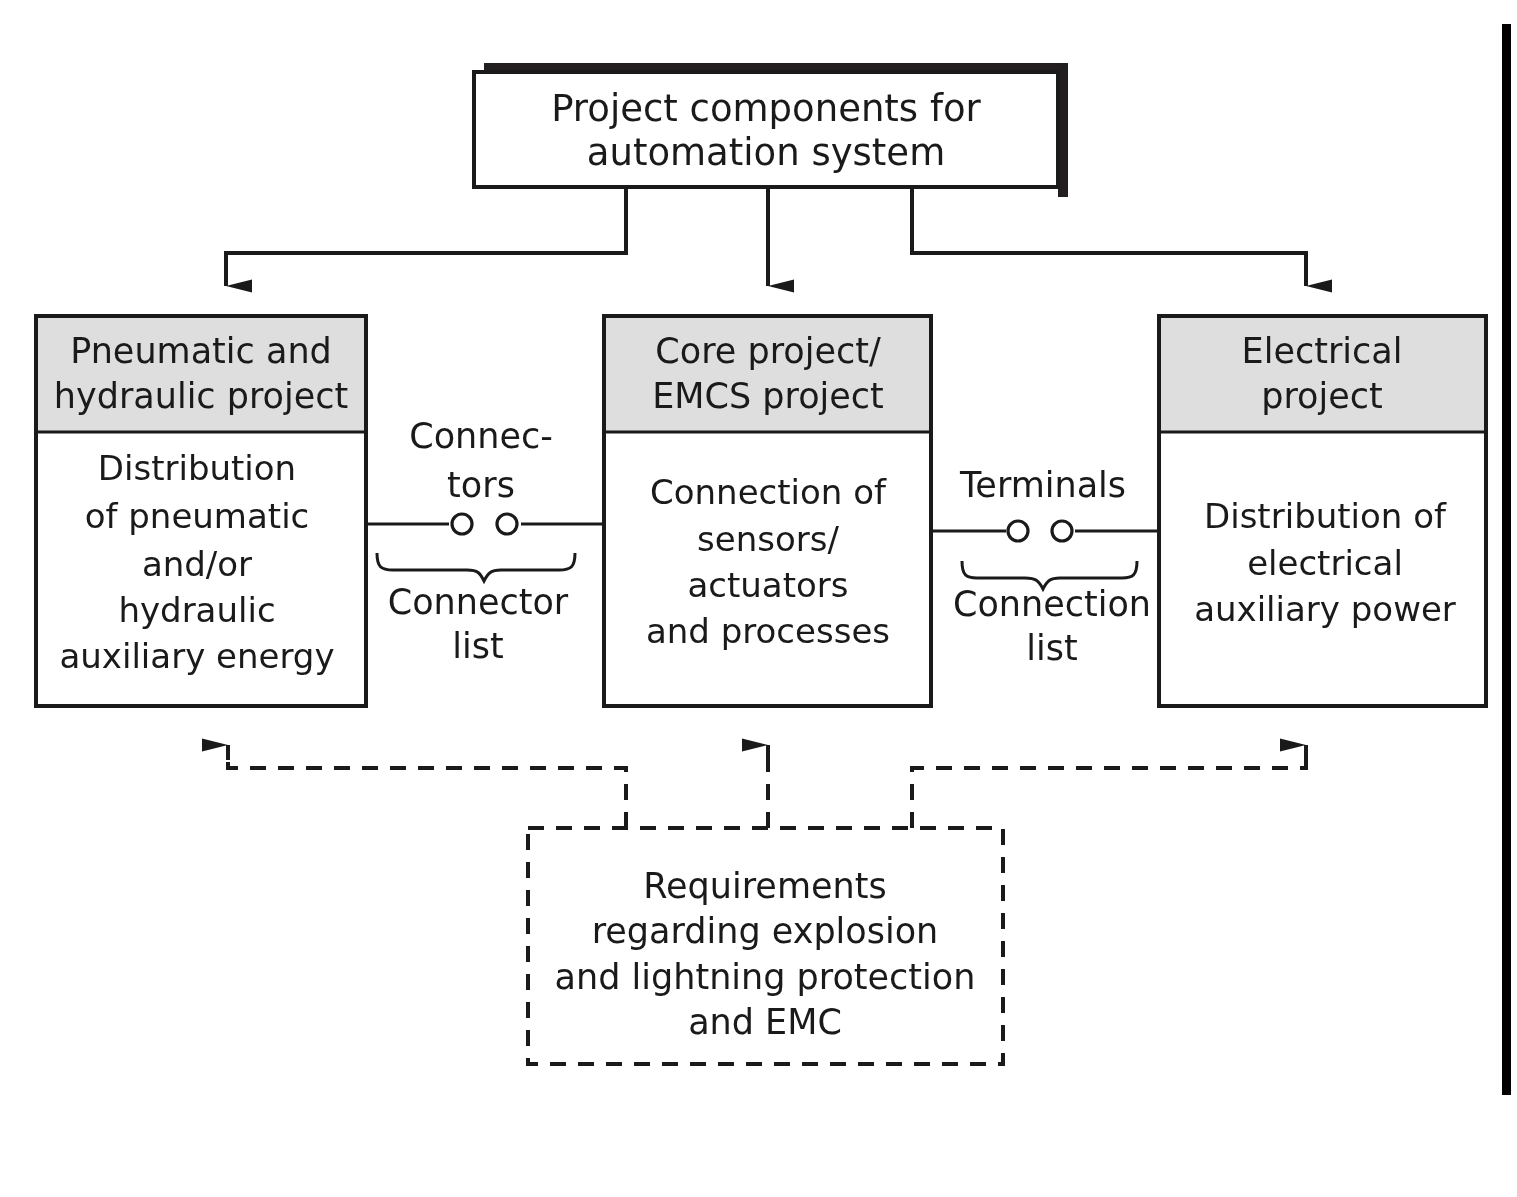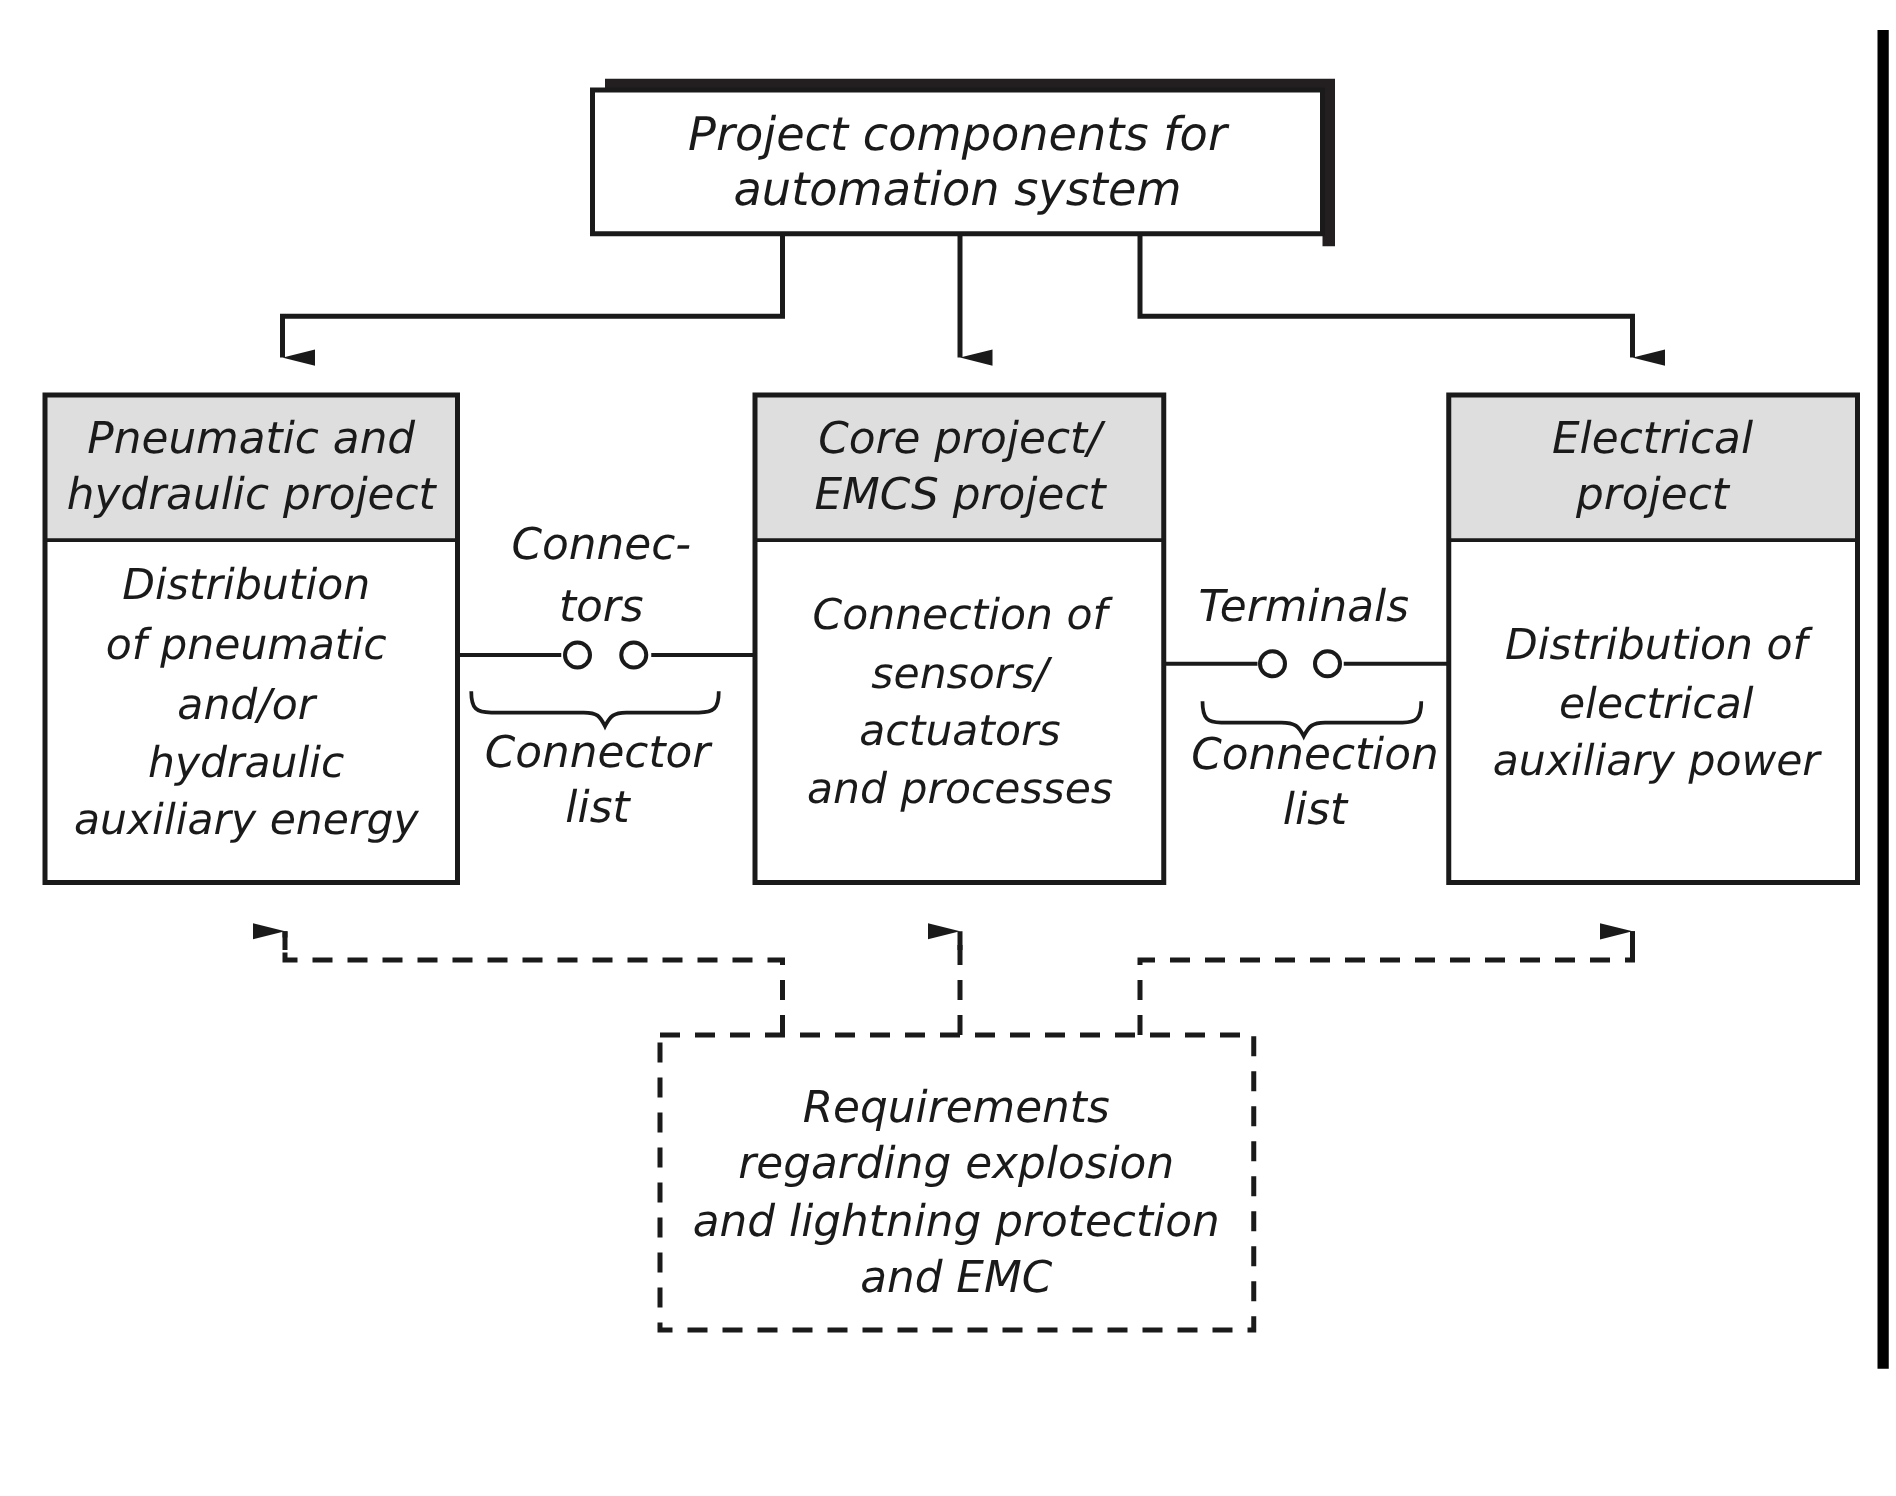--- a/index.html
+++ b/index.html
@@ -11,21 +11,20 @@
     width: 1517px;
     height: 1197px;
     overflow: hidden;
     font-family: "DejaVu Sans", sans-serif;
   }
   #diagram-root {
     position: relative;
     width: 1517px;
     height: 1197px;
     background: #ffffff;
-    font-style: italic;
   }
   svg.layer {
     position: absolute;
     top: 0;
     left: 0;
     width: 1517px;
     height: 1197px;
   }
   .dtext {
     font-family: "DejaVu Sans", sans-serif;

